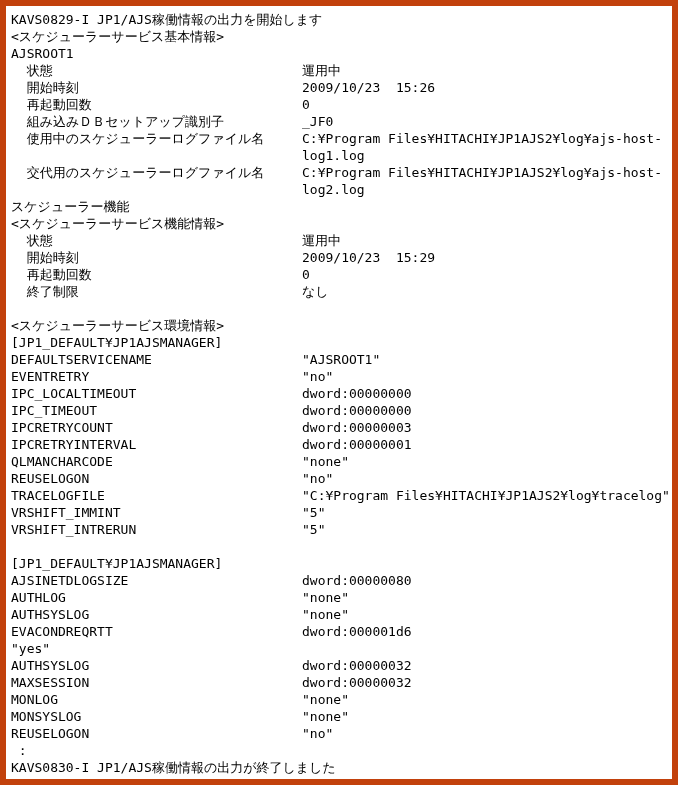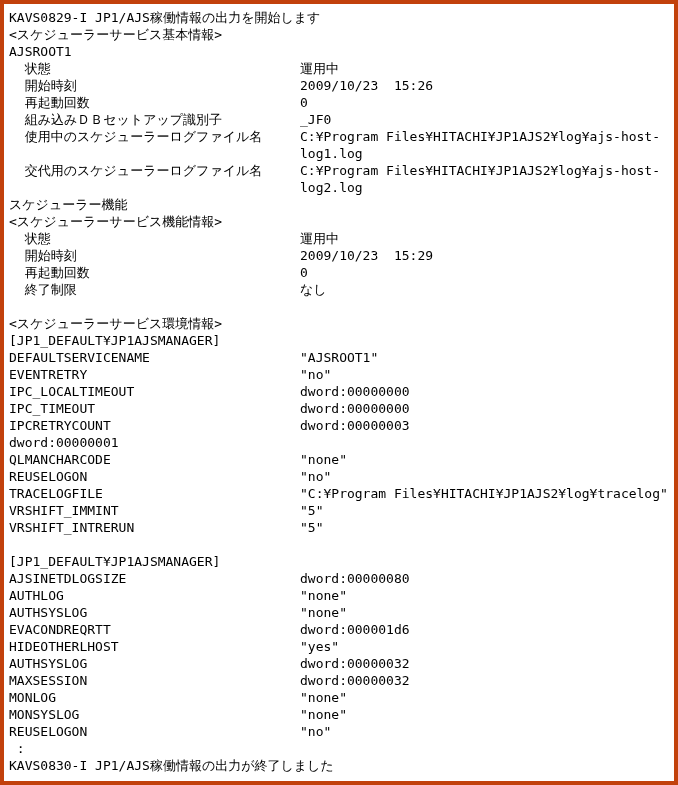--- a/index.html
+++ b/index.html
@@ -9,21 +9,21 @@
   }
   body {
     width: 678px;
     height: 785px;
     overflow: hidden;
   }
   .console {
     box-sizing: border-box;
     width: 678px;
     height: 785px;
-    border: 4px solid #c2410c;
+    border: 6px solid #c2410c;
     background: #ffffff;
     color: #000000;
     padding: 5px 5px 0 5px;
     font-family: "DejaVu Sans Mono", monospace;
     font-size: 13px;
     overflow: hidden;
   }
   .line {
     display: flex;
     height: 17px;
@@ -162,20 +162,21 @@
     <span class="label">IPC_TIMEOUT</span>
     <span class="value">dword:00000000</span>
   </div>
 
   <div class="line">
     <span class="label">IPCRETRYCOUNT</span>
     <span class="value">dword:00000003</span>
   </div>
 
   <div class="line">
+    <span class="label">IPCRETRYINTERVAL</span>
     <span class="value">dword:00000001</span>
   </div>
 
   <div class="line">
     <span class="label">QLMANCHARCODE</span>
     <span class="value">"none"</span>
   </div>
 
   <div class="line">
     <span class="label">REUSELOGON</span>
@@ -221,21 +222,20 @@
     <span class="label">AUTHSYSLOG</span>
     <span class="value">"none"</span>
   </div>
 
   <div class="line">
     <span class="label">EVACONDREQRTT</span>
     <span class="value">dword:000001d6</span>
   </div>
 
   <div class="line">
-    <span class="label">HIDEOTHERLHOST</span>
     <span class="value">"yes"</span>
   </div>
 
   <div class="line">
     <span class="label">AUTHSYSLOG</span>
     <span class="value">dword:00000032</span>
   </div>
 
   <div class="line">
     <span class="label">MAXSESSION</span>

